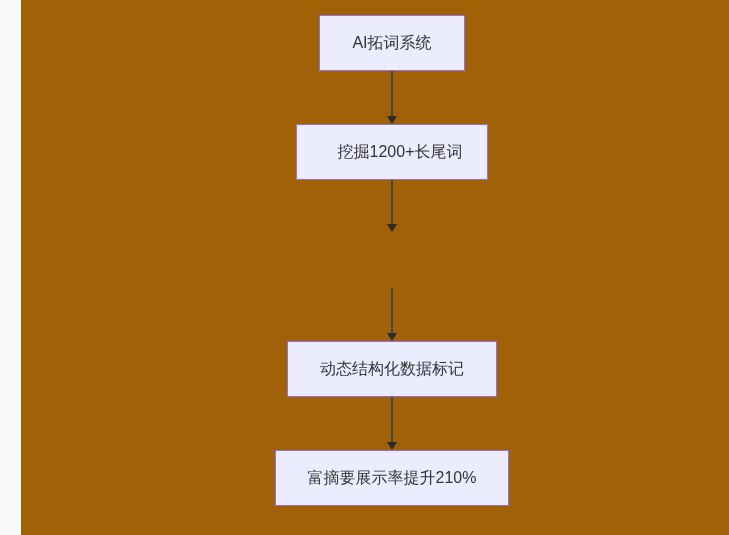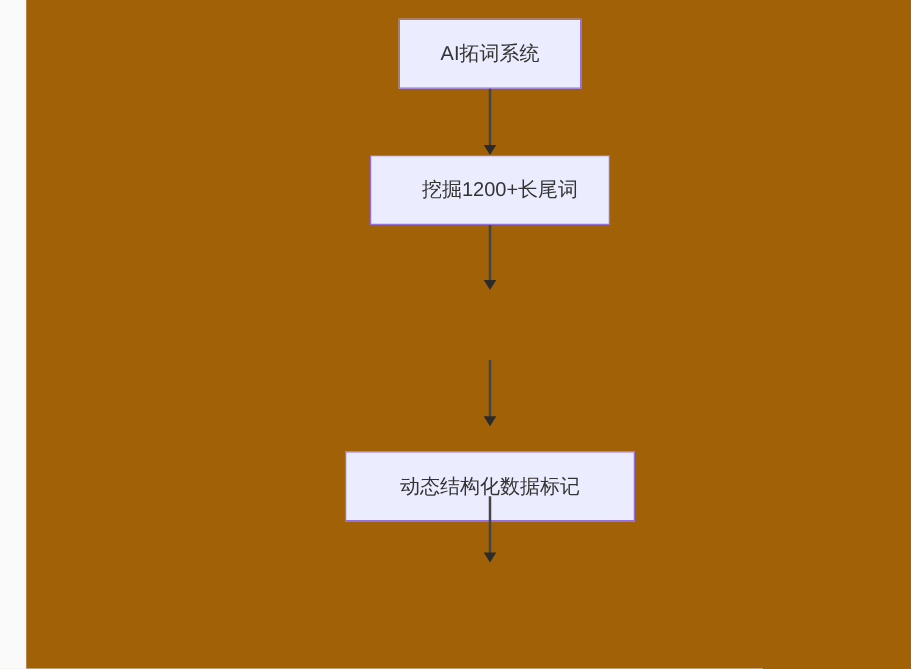--- a/index.html
+++ b/index.html
@@ -28,21 +28,21 @@
     font-size: 16px;
     display: flex;
     align-items: center;
     justify-content: center;
     text-align: center;
     white-space: nowrap;
   }
   .node-1 { top: 15px;  width: 146px; }
   .node-2 { top: 124px; width: 192px; padding-left: 16px; }
   .node-3 { top: 232px; width: 220px; }
-  .node-4 { top: 361px; width: 232px; font-family: Liberation Mono, monospace; }
+  .node-4 { top: 341px; width: 210px; font-family: Liberation Mono, monospace; }
   .node-5 { top: 450px; width: 234px; }
 
   .flow-arrow {
     position: absolute;
     left: 371px;
     width: 0;
   }
   .arrow-1 { top: 71px;  height: 53px; }
   .arrow-2 { top: 180px; height: 52px; }
   .arrow-3 { top: 288px; height: 53px; }
@@ -98,14 +98,17 @@
 
   <div class="flow-node node-4">
     <span>动态结构化数据标记</span>
   </div>
 
   <div class="flow-arrow arrow-4">
     <div class="arrow-line"></div>
     <div class="arrow-head"></div>
   </div>
 
+  <div class="flow-node node-5">
+    <span>富摘要展示率提升210%</span>
+  </div>
 
 </div>
 
 </body></html>

